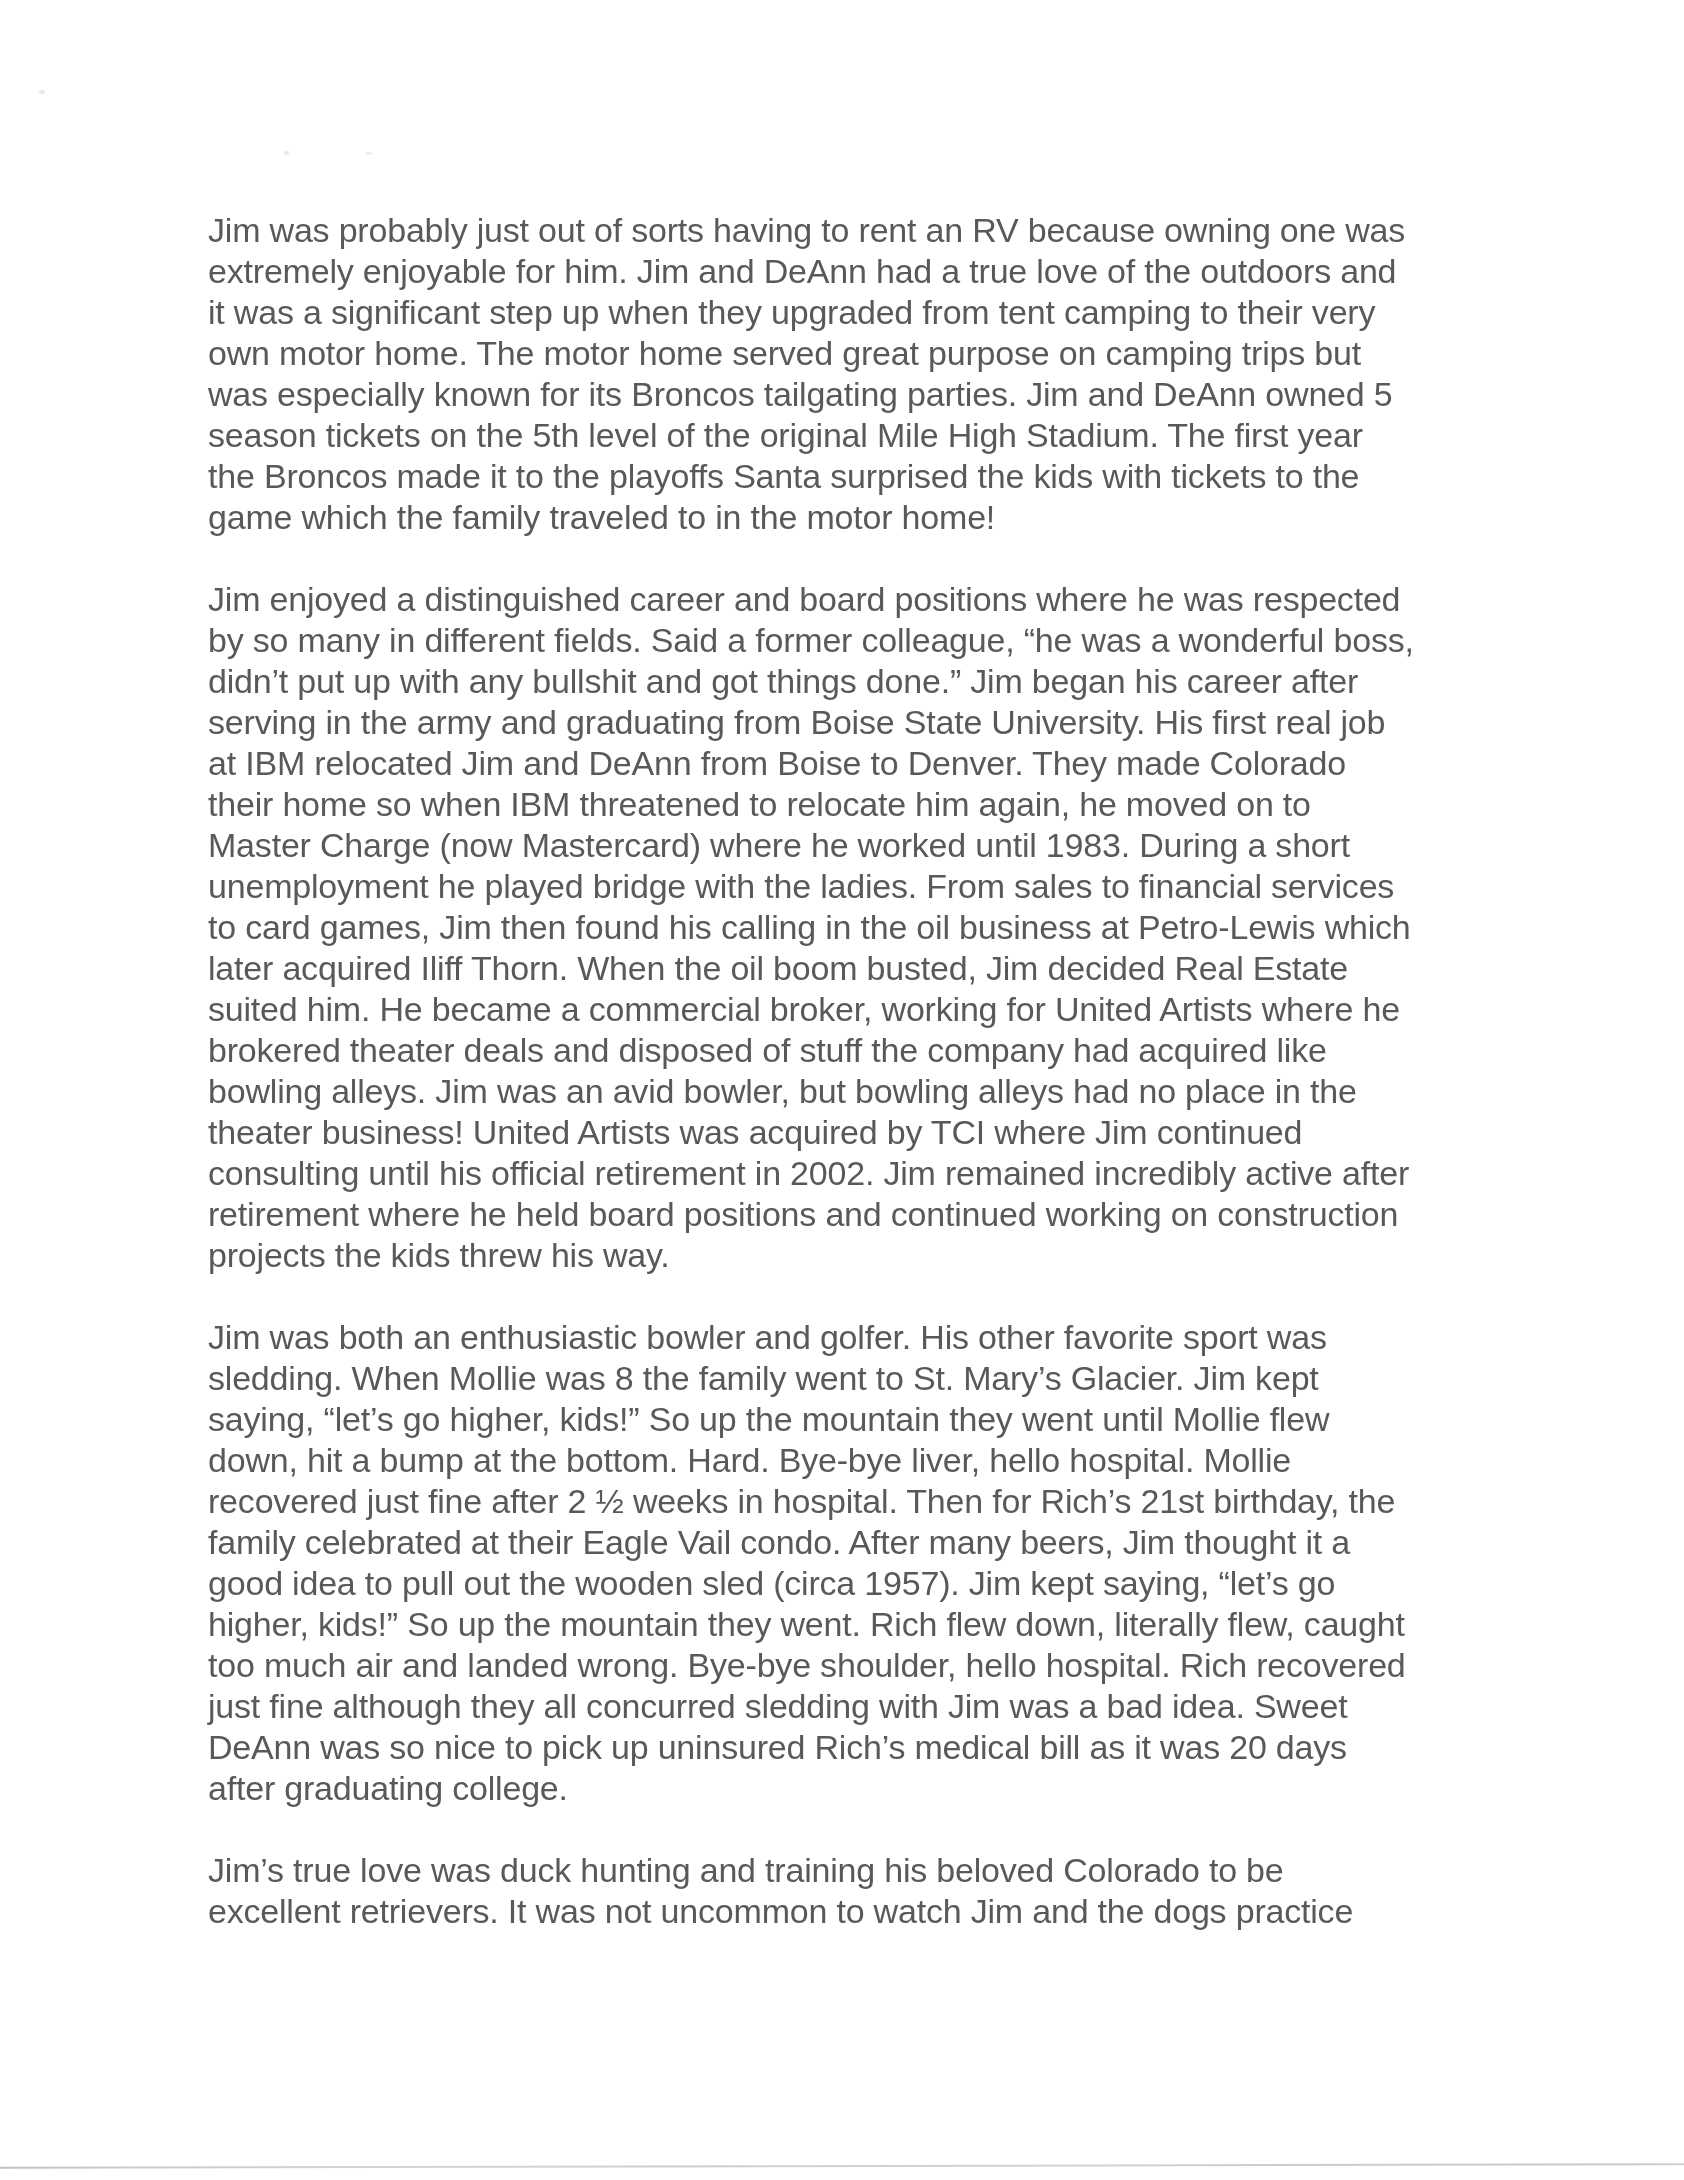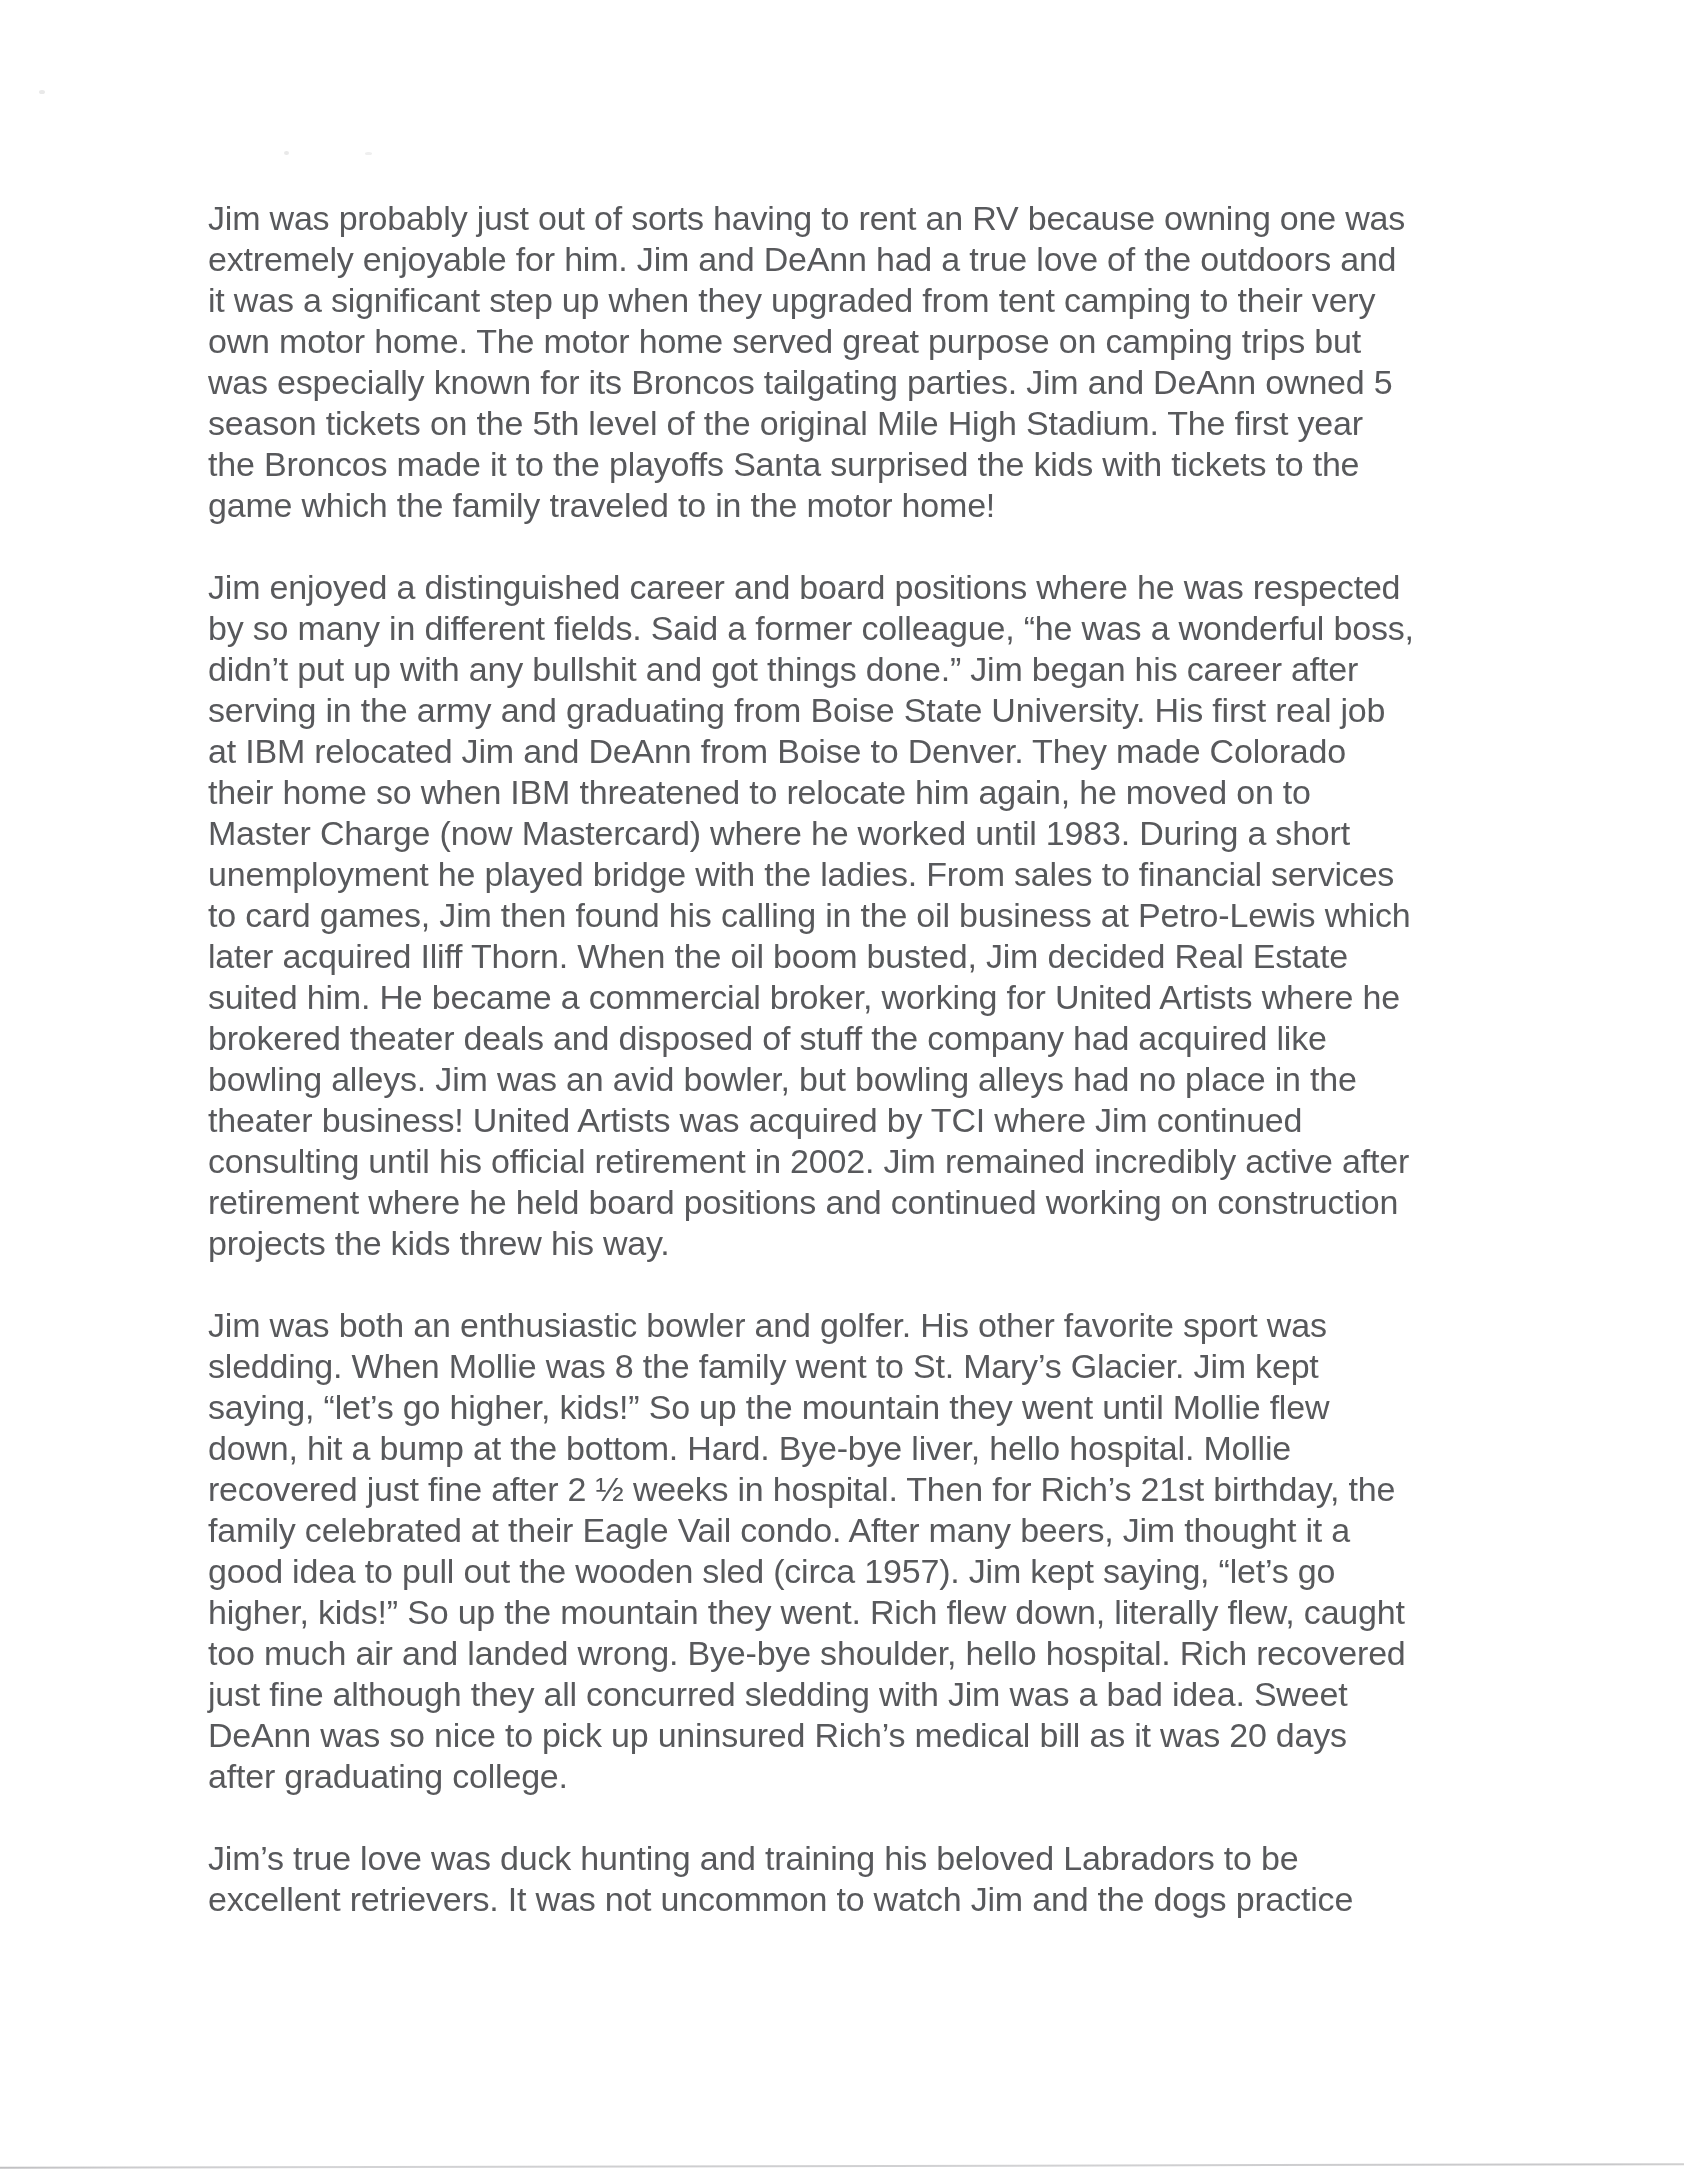--- a/index.html
+++ b/index.html
@@ -24,21 +24,21 @@
     left: 208px;
     top: 198px;
     width: 1380px;
     color: #58595c;
     font-size: 34px;
     letter-spacing: -0.2px;
     line-height: 41px;
     -webkit-font-smoothing: antialiased;
   }
   .para {
-    margin: 0 0 41px 0;
+    margin: 12px 0 41px 0;
     white-space: pre;
   }
   
   .para:nth-child(4) {
     margin-top: 17px;
   }
   
   .speck {
     position: absolute;
     border-radius: 50%;
@@ -99,18 +99,18 @@
 saying, “let’s go higher, kids!” So up the mountain they went until Mollie flew
 down, hit a bump at the bottom. Hard. Bye-bye liver, hello hospital. Mollie
 recovered just fine after 2 ½ weeks in hospital. Then for Rich’s 21st birthday, the
 family celebrated at their Eagle Vail condo. After many beers, Jim thought it a
 good idea to pull out the wooden sled (circa 1957). Jim kept saying, “let’s go
 higher, kids!” So up the mountain they went. Rich flew down, literally flew, caught
 too much air and landed wrong. Bye-bye shoulder, hello hospital. Rich recovered
 just fine although they all concurred sledding with Jim was a bad idea. Sweet
 DeAnn was so nice to pick up uninsured Rich’s medical bill as it was 20 days
 after graduating college.</div>
-      <div class="para">Jim’s true love was duck hunting and training his beloved Labradors to be
+      <div class="para">Jim’s true love was duck hunting and training his beloved Colorado to be
 excellent retrievers. It was not uncommon to watch Jim and the dogs practice</div>
     </div>
   <div class="bottom-line"></div>
 </div>
 
 
 </body></html>

